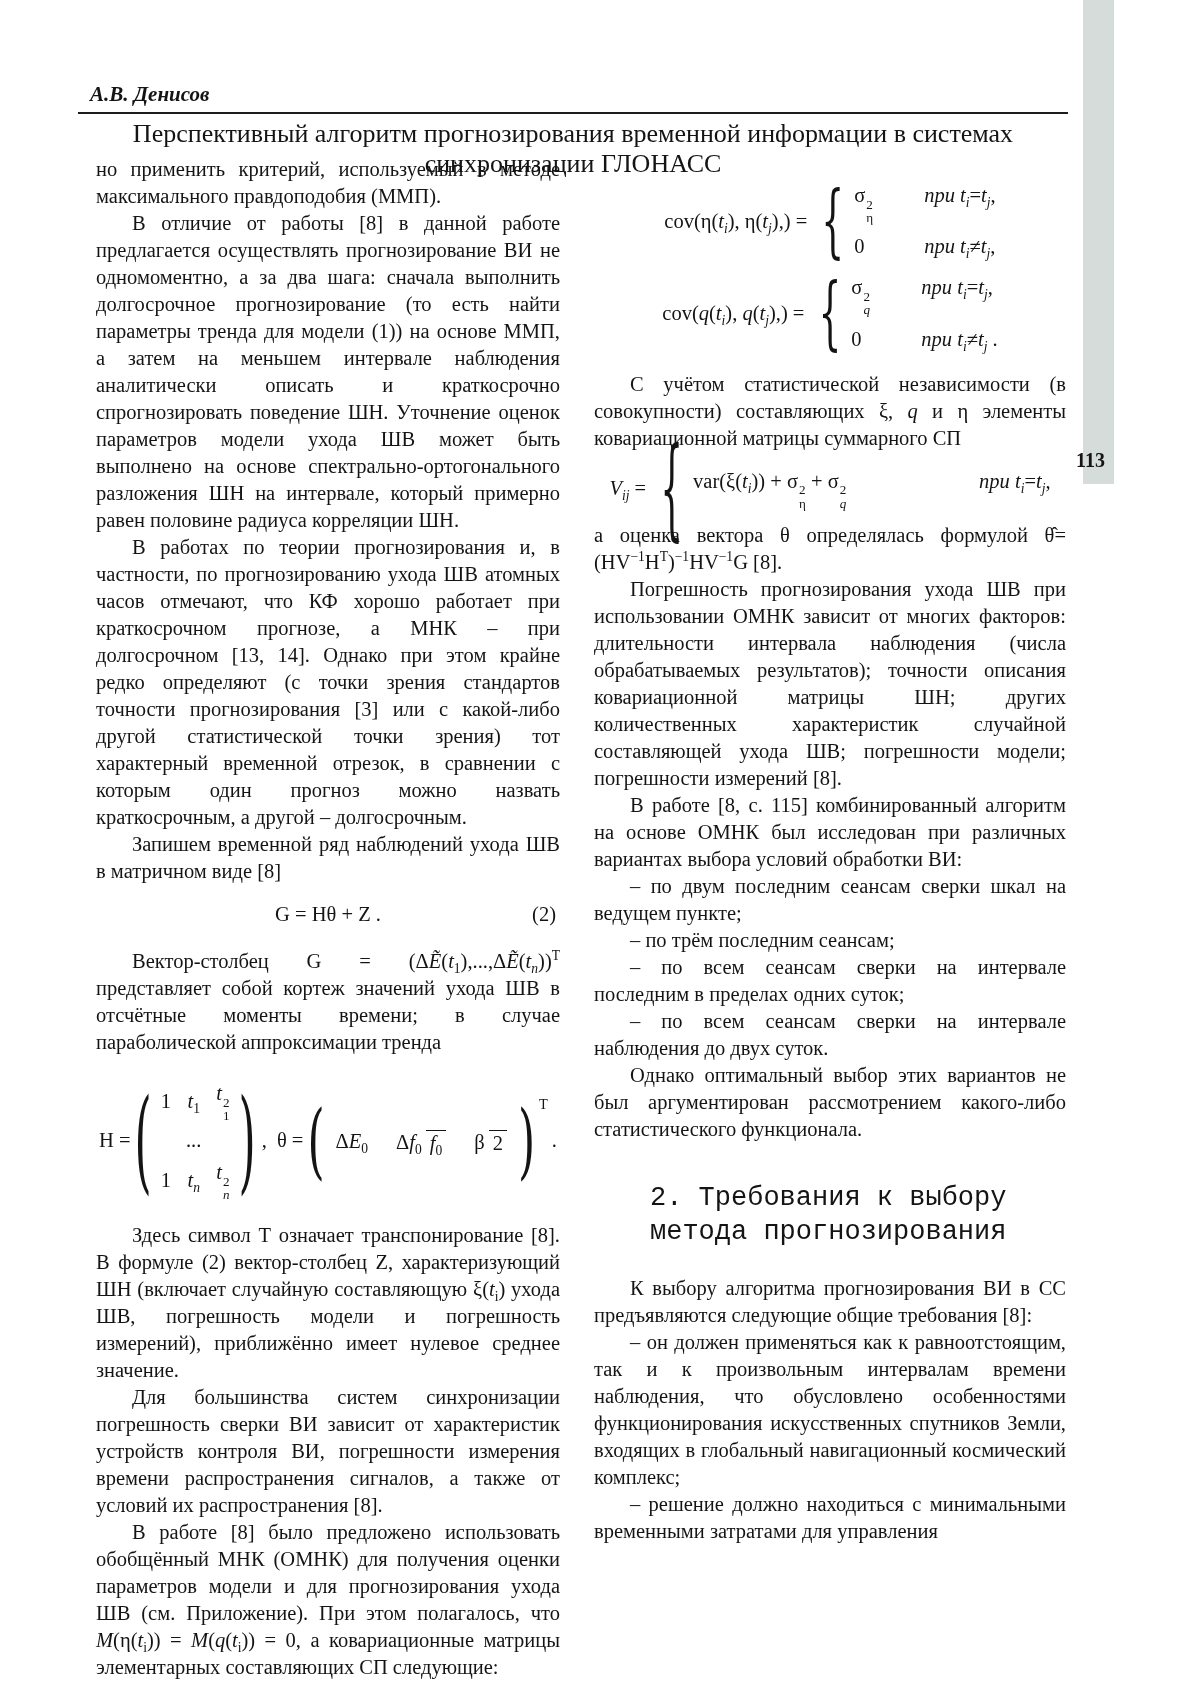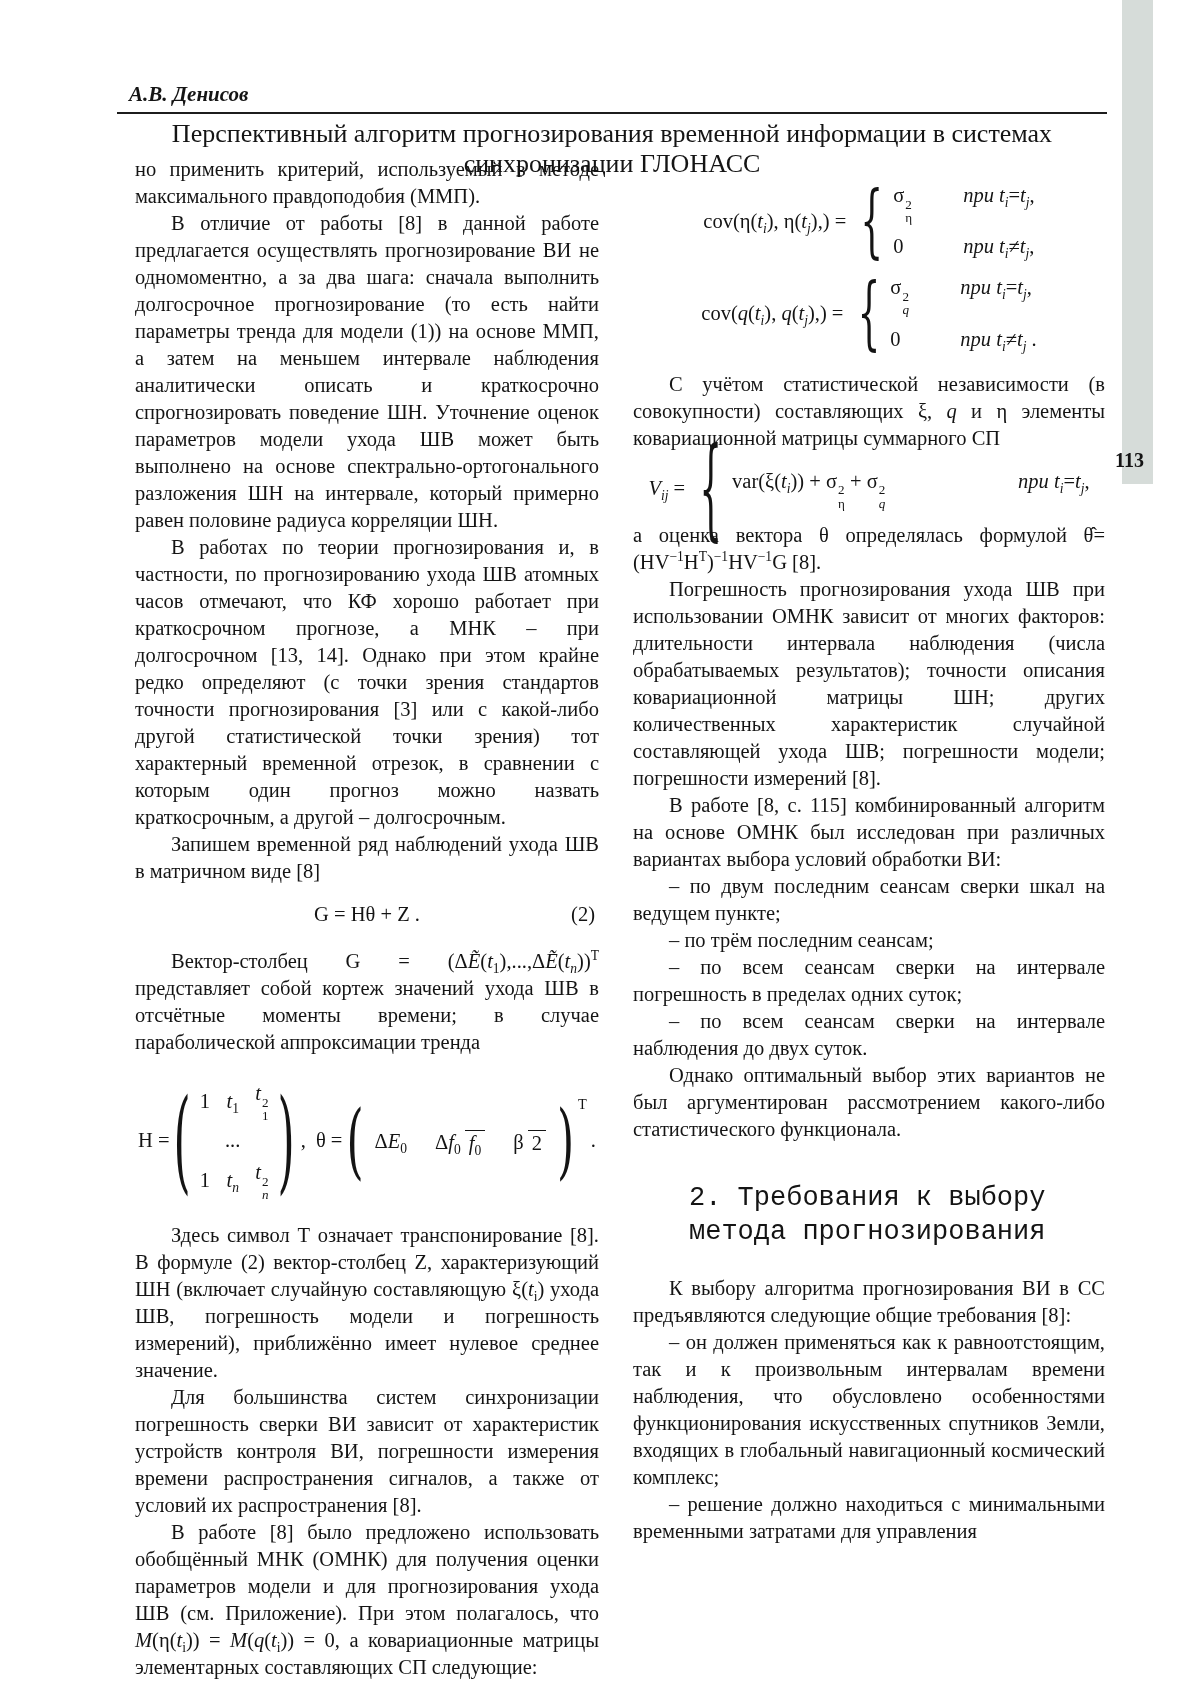--- a/index.html
+++ b/index.html
@@ -1,18 +1,18 @@
 <!DOCTYPE html>
 <html lang="ru"><head>
 <meta charset="utf-8">
 <style>
   html,body { margin:0; padding:0; background:#ffffff; }
   .page {
     position:relative; width:1114px; height:1697px; background:#ffffff;
-    font-family:"Liberation Serif","DejaVu Serif",serif; color:#141414; overflow:hidden;margin-left:39px;
+    font-family:"Liberation Serif","DejaVu Serif",serif; color:#141414; overflow:hidden;
   }
   
   .author { position:absolute; left:90px; top:82px; font-size:21px; font-weight:bold; font-style:italic; }
   .rule   { position:absolute; left:78px; top:112px; width:990px; height:2px; background:#1c1c1c; }
   .running-title { position:absolute; left:78px; top:119px; width:990px; text-align:center; font-size:26px; }
   
   .pagebar { position:absolute; left:1083px; top:0; width:65px; height:484px; background:#d6dcd9; }
   .pagenum { position:absolute; left:1076px; top:449px; width:65px; font-size:20px; font-weight:bold; }
   
   .columns { position:absolute; left:96px; top:156px; width:970px; display:flex; gap:34px; }
@@ -189,21 +189,21 @@
             <span><i>при</i> <i>t</i><sub><i>i</i></sub>=<i>t</i><sub><i>j</i></sub>,</span>
           </span>
         </span>
       </div>
 
       <p>а оценка вектора θ определялась формулой θ̂=(HV<sup>−1</sup>H<sup>T</sup>)<sup>−1</sup>HV<sup>−1</sup>G [8].</p>
       <p class="ind sp-a">Погрешность прогнозирования ухода ШВ при использовании ОМНК зависит от многих факторов: длительности интервала наблюдения (числа обрабатываемых результатов); точности описания ковариационной матрицы ШН; других количественных характеристик случайной составляющей ухода ШВ; погрешности модели; погрешности измерений [8].</p>
       <p class="ind">В работе [8, с. 115] комбинированный алгоритм на основе ОМНК был исследован при различных вариантах выбора условий обработки ВИ:</p>
       <p class="ind">– по двум последним сеансам сверки шкал на ведущем пункте;</p>
       <p class="ind">– по трём последним сеансам;</p>
-      <p class="ind">– по всем сеансам сверки на интервале погрешность в пределах одних суток;</p>
+      <p class="ind">– по всем сеансам сверки на интервале последним в пределах одних суток;</p>
       <p class="ind">– по всем сеансам сверки на интервале наблюдения до двух суток.</p>
       <p class="ind">Однако оптимальный выбор этих вариантов не был аргументирован рассмотрением какого-либо статистического функционала.</p>
 
       <div class="sec-heading">
         <span>2. Требования к выбору</span>
         <span>метода прогнозирования</span>
       </div>
 
       <p class="ind">К выбору алгоритма прогнозирования ВИ в СС предъявляются следующие общие требования [8]:</p>
       <p class="ind">– он должен применяться как к равноотстоящим, так и к произвольным интервалам времени наблюдения, что обусловлено особенностями функционирования искусственных спутников Земли, входящих в глобальный навигационный космический комплекс;</p>

